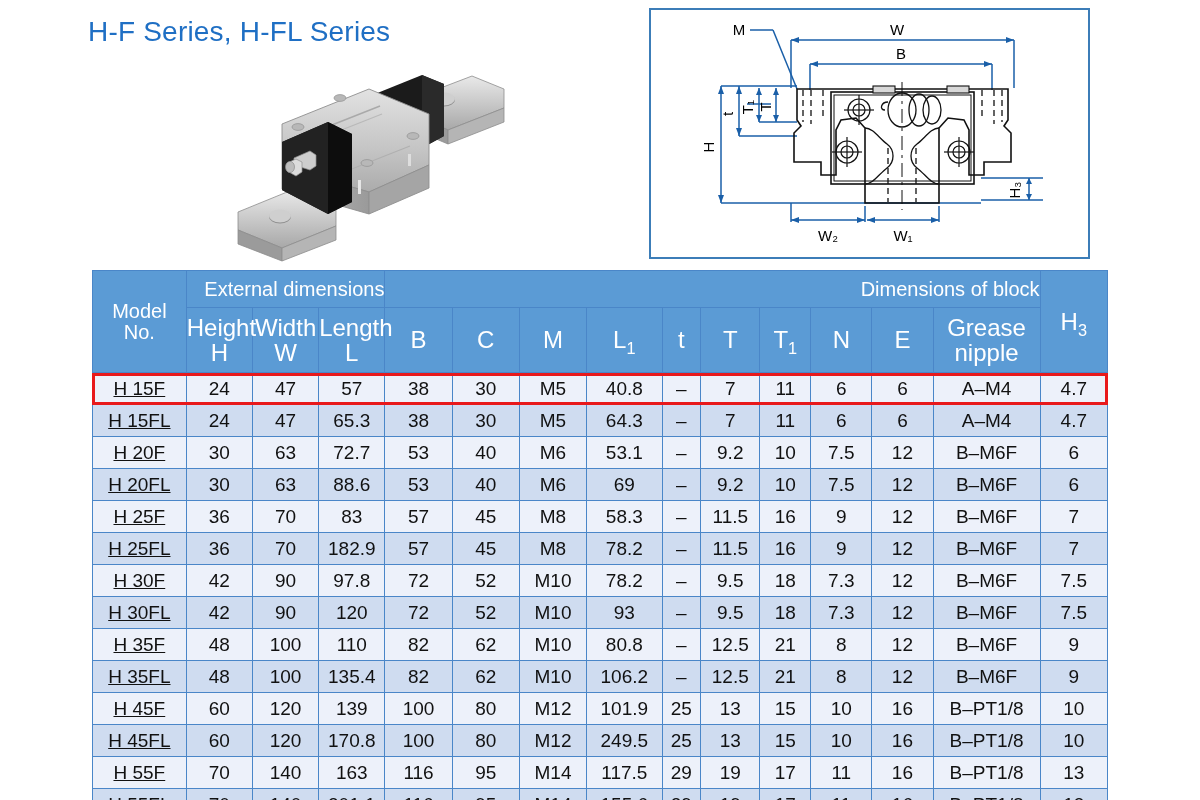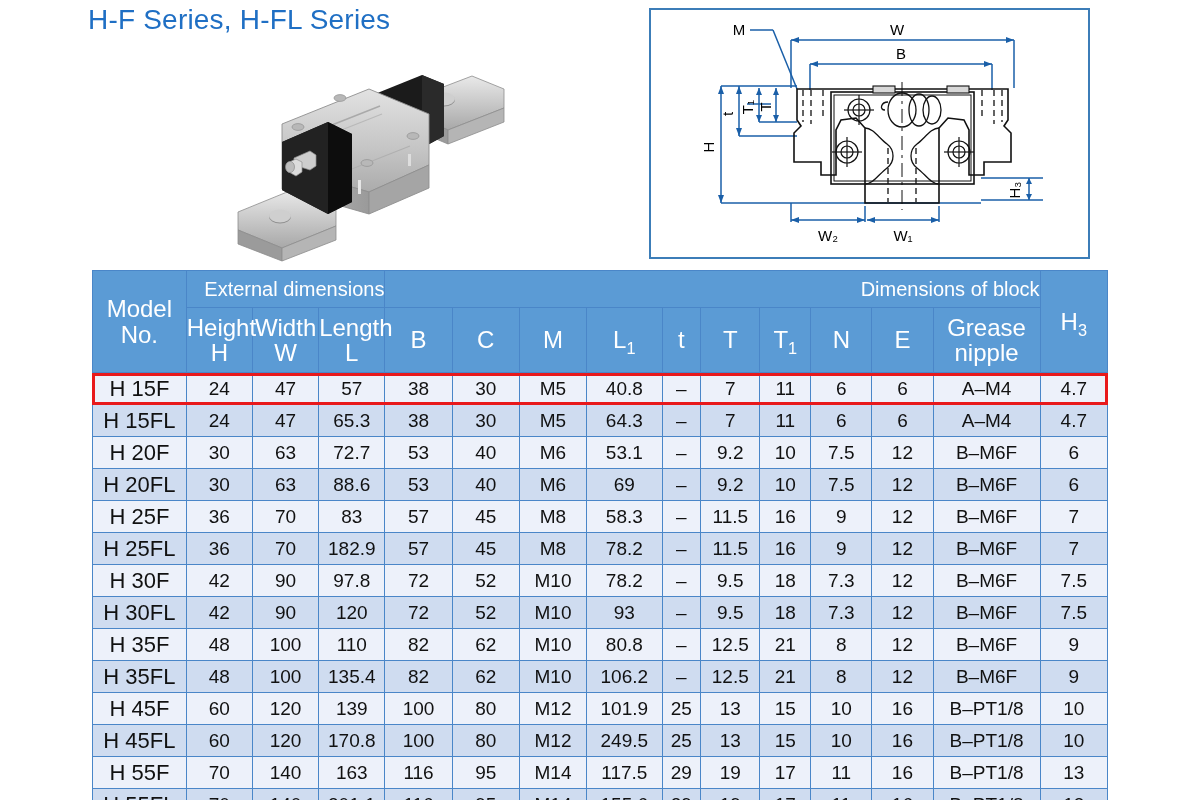--- a/index.html
+++ b/index.html
@@ -8,21 +8,21 @@
     background:#ffffff;
     font-family:"Liberation Sans", sans-serif;
     color:#000;
     overflow:hidden;
     position:relative;
   }
   #page{position:relative;width:1200px;height:800px;}
 
   
   #title{
-    position:absolute;left:88px;top:4px;
+    position:absolute;left:88px;top:16px;
     font-size:28px;color:#1F6FC4;font-weight:400;
     letter-spacing:.2px;white-space:nowrap;
   }
 
   
   #photo{
     position:absolute;left:232px;top:62px;width:282px;height:200px;
   }
   #photo svg{display:block;}
 
@@ -46,28 +46,28 @@
     text-align:center;
     vertical-align:middle;
     padding:0;
     font-size:19px;
     line-height:1.05;
   }
   thead th{
     background:#5B9BD5;color:#ffffff;font-weight:400;
     font-size:24px;
   }
-  th.model{font-size:24px;}
+  th.model{font-size:20px;}
   th.grp{font-size:20px;height:36px;text-align:right;}
   th.sub{height:64px;}
   th.tall{height:100px;}
   tbody td{height:31px;color:#111;}
   tbody tr.odd td{background:#EDF1FA;}
   tbody tr.even td{background:#CFDCF0;}
-  td.model{font-size:22px;}
+  td.model{font-size:19px;text-decoration:underline;}
   .sub2{font-size:.68em;vertical-align:sub;line-height:0;}
 
   
   #redbox{
     position:absolute;left:92px;top:378px;
     width:1016px;height:31px;
     border:3px solid #E8191B;
     box-sizing:border-box;
     pointer-events:none;
   }

